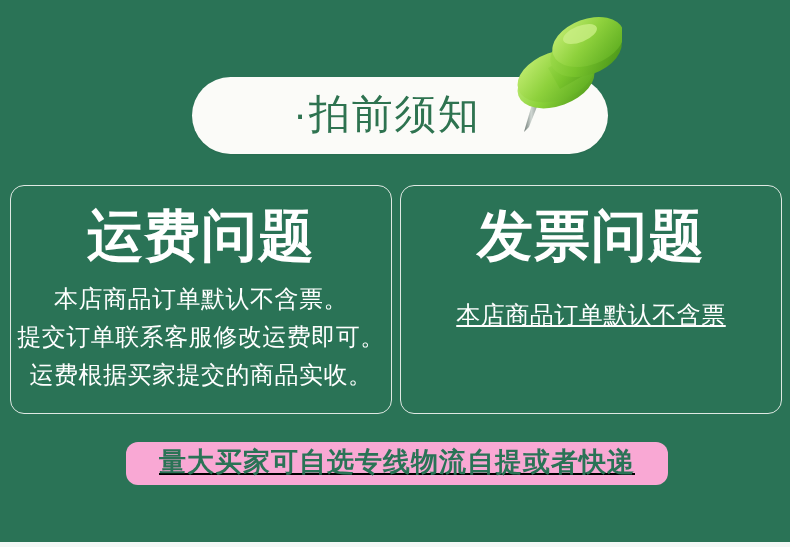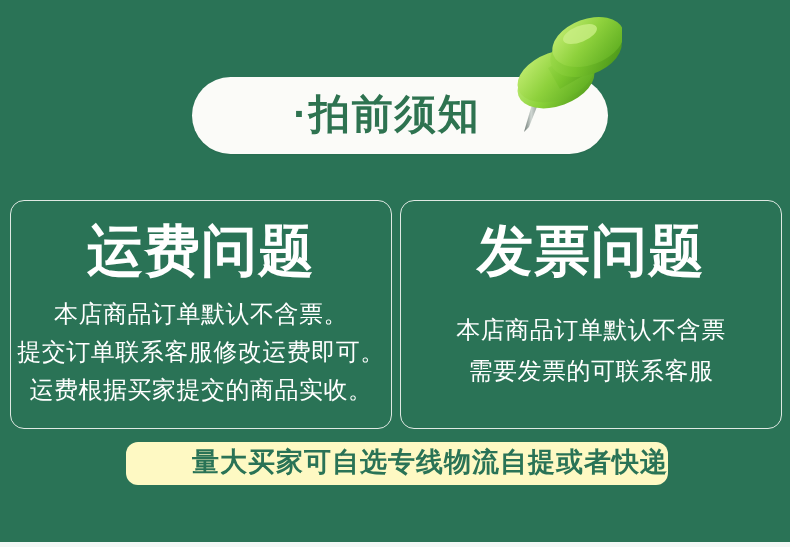--- a/index.html
+++ b/index.html
@@ -36,21 +36,21 @@
     position: absolute;
     inset: 0;
     display: flex;
     align-items: center;
     justify-content: center;
     padding-right: 26px;
     box-sizing: border-box;
   }
   .header-title {
     font-size: 41px;
-    font-weight: 700;
+    font-weight: 400;
     color: #2e7350;
     letter-spacing: 2px;
     line-height: 1;
     white-space: nowrap;
     transform: translateY(-1px);
   }
 
   
   .pushpin {
     position: absolute;
@@ -65,21 +65,20 @@
 
   
   .cards {
     position: absolute;
     left: 10px;
     top: 185px;
     width: 772px;
     height: 229px;
     display: flex;
     gap: 8px;
-    margin-top: 15px;
   }
   .card {
     flex: 1 1 0;
     border: 1.5px solid #dfe9e3;
     border-radius: 14px;
     box-sizing: border-box;
     display: flex;
     flex-direction: column;
     align-items: center;
     overflow: hidden;
@@ -106,34 +105,35 @@
     letter-spacing: 0.5px;
     white-space: nowrap;
   }
 
   
   .card-shipping .card-title { margin-top: 22px; }
   .card-shipping .card-body  { margin-top: 16px; }
 
   .card-invoice  .card-title { margin-top: 22px; text-align: right; }
   .card-invoice  .card-body  { margin-top: 30px; }
-  .card-invoice  .card-line  { line-height: 41px; }
+  .card-invoice  .card-line  { line-height: 41px; text-decoration: underline; }
 
   
   .banner {
     position: absolute;
     left: 126px;
     top: 442px;
     width: 542px;
     height: 43px;
-    background: #fef9c3;
+    background: #f9a8d4;
     border-radius: 12px;
     display: flex;
     align-items: center;
-    justify-content: flex-end;
+    justify-content: center;
+    text-decoration: underline;
   }
   .banner-text {
     font-size: 27px;
     font-weight: 700;
     color: #2a7356;
     letter-spacing: 1px;
     line-height: 1;
     white-space: nowrap;
     transform: translateY(-1px);
   }
@@ -206,21 +206,20 @@
         <div class="card-line">本店商品订单默认不含票。</div>
         <div class="card-line">提交订单联系客服修改运费即可。</div>
         <div class="card-line">运费根据买家提交的商品实收。</div>
       </div>
     </div>
 
     <div class="card card-invoice">
       <div class="card-title">发票问题</div>
       <div class="card-body">
         <div class="card-line">本店商品订单默认不含票</div>
-        <div class="card-line">需要发票的可联系客服</div>
       </div>
     </div>
 
   </div>
 
   <div class="banner">
     <span class="banner-text">量大买家可自选专线物流自提或者快递</span>
   </div>
 
   <div class="bottom-strip"></div>

